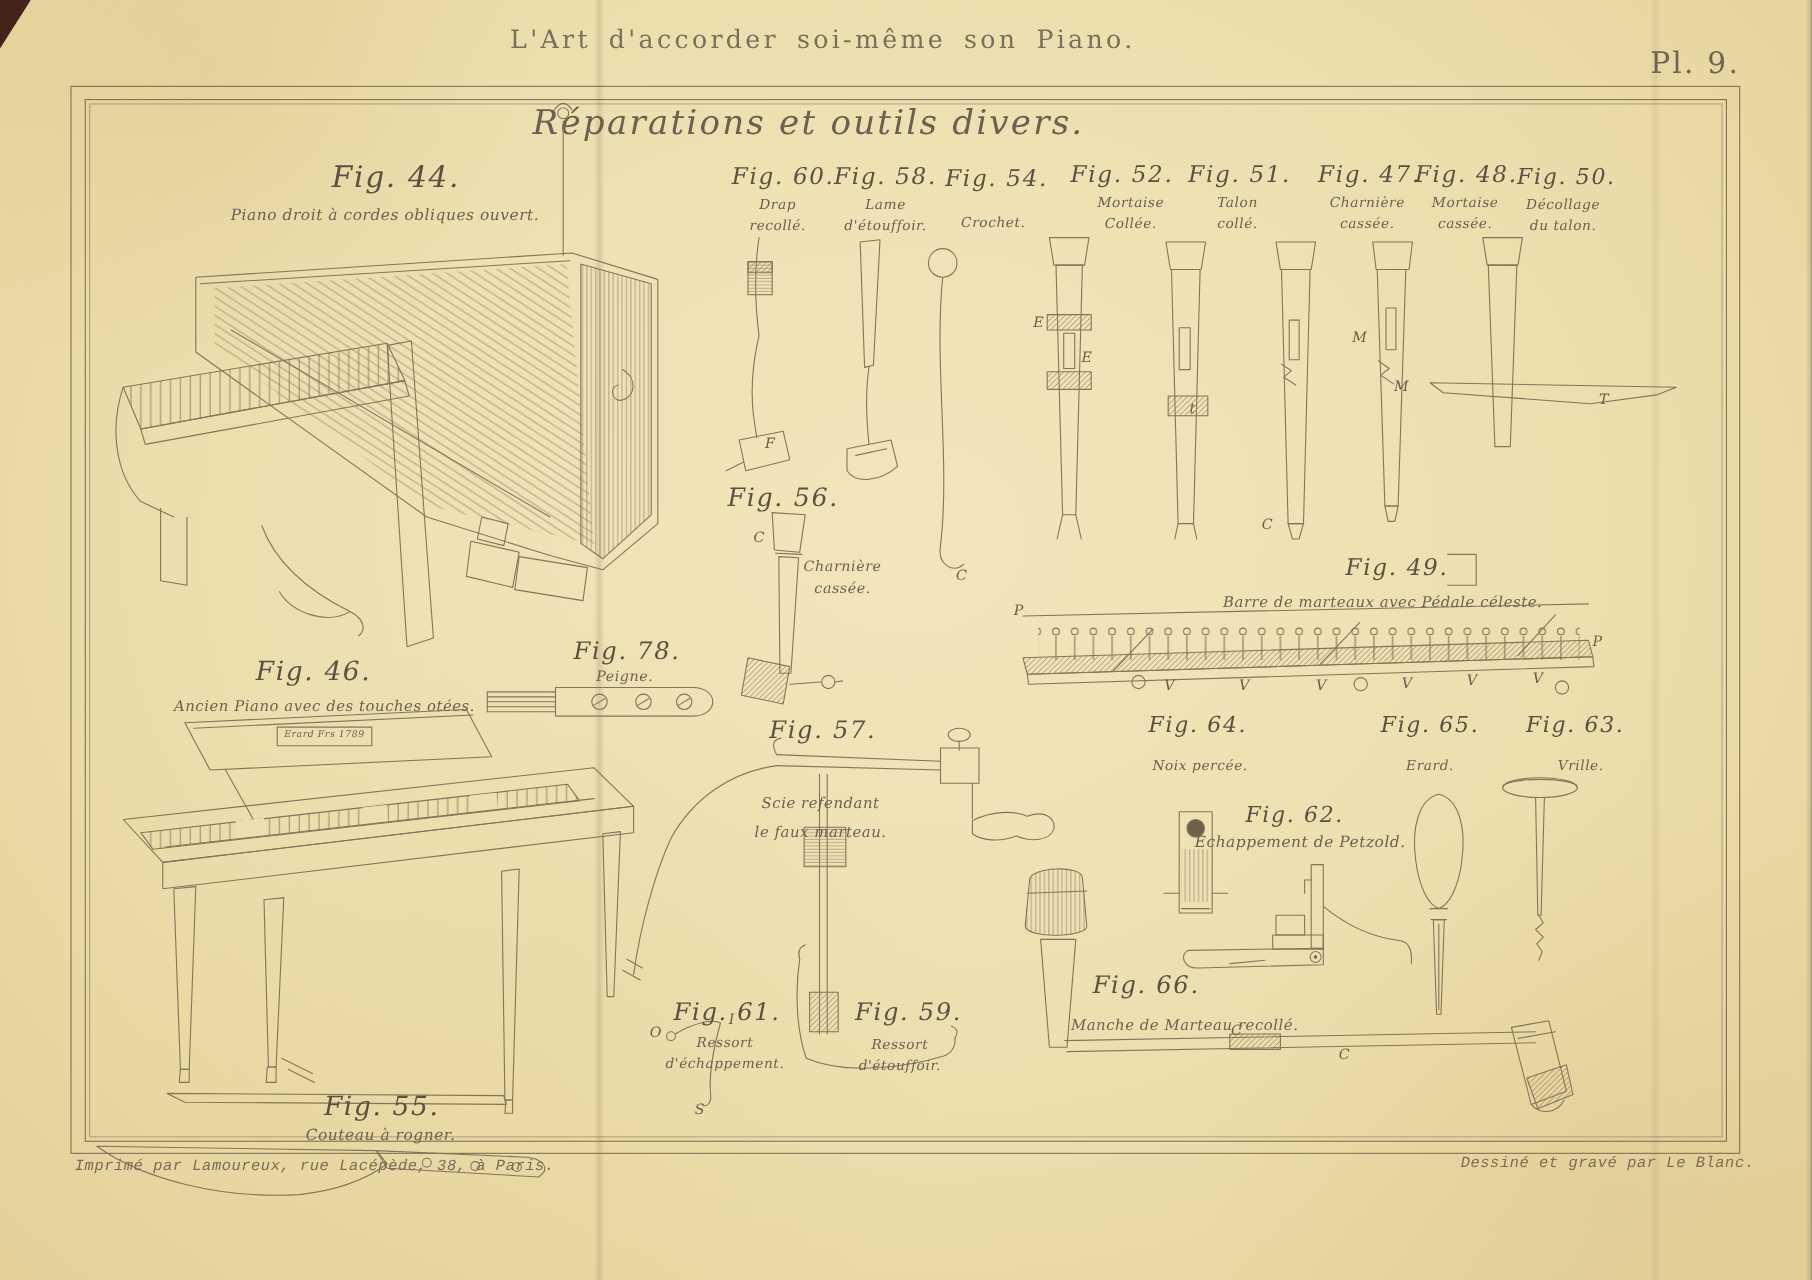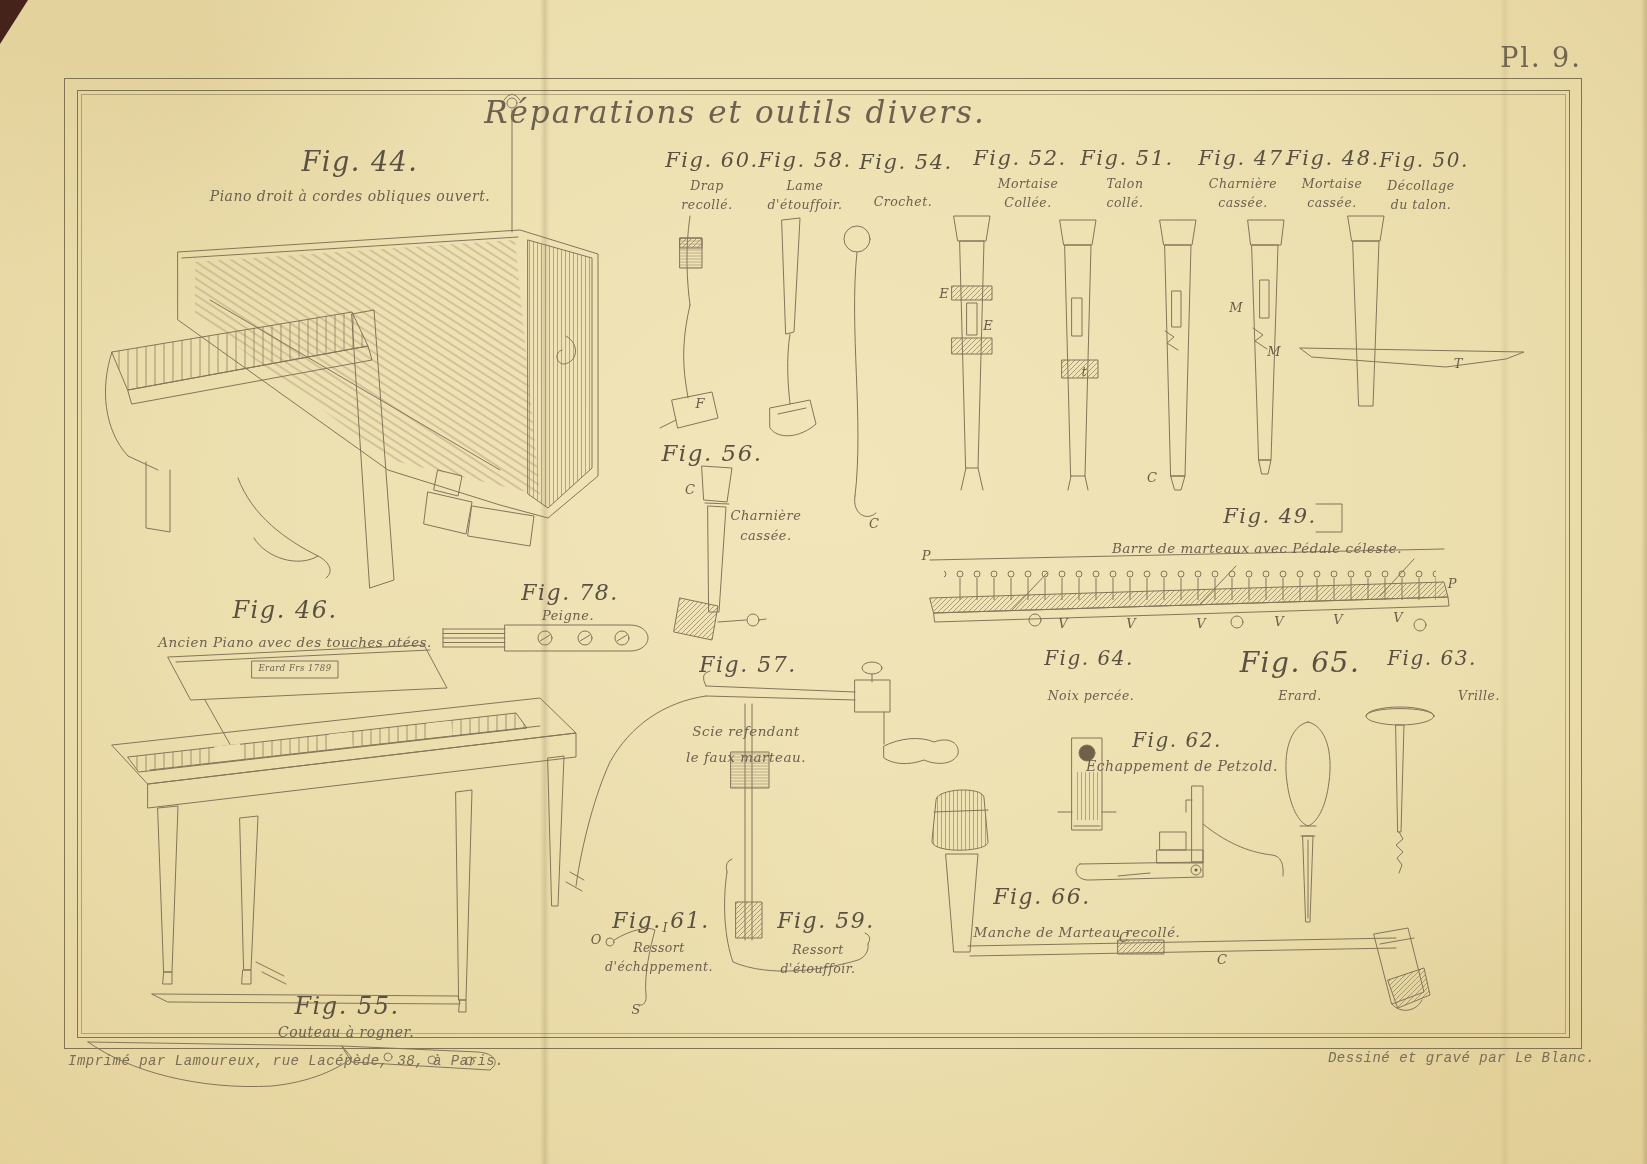--- a/index.html
+++ b/index.html
@@ -42,20 +42,21 @@
 </head>
 <body>
 
 <div class="page">
 
   <div class="corner-tl"></div>
   <div class="crease" style="left:540px;"></div>
   <div class="crease" style="left:1500px;opacity:.5;"></div>
   <div class="edge-right"></div>
 
+  <div class="header">L'Art d'accorder soi-même son Piano.</div>
   <div class="platenum">Pl. 9.</div>
 
   <div class="frame outer"></div>
   <div class="frame inner"></div>
   <div class="frame inner2"></div>
 
   <div class="platetitle">Réparations et outils divers.</div>
 
   <svg class="engr" width="1647" height="1164" viewBox="0 0 1647 1164">
     <defs>
@@ -368,25 +369,25 @@
   <div class="figlabel" style="left:1270px;top:504px;font-size:21px">Fig. 49.</div>
   <div class="figcaption" style="left:1257px;top:538px;font-size:13.5px">Barre de marteaux avec Pédale céleste.</div>
 
   <div class="figlabel" style="left:748px;top:652px;font-size:22px">Fig. 57.</div>
   <div class="figcaption cap2" style="left:746px;top:718px;font-size:13.5px">Scie refendant
 le faux marteau.</div>
 
   <div class="figlabel" style="left:1089px;top:646px;font-size:20px">Fig. 64.</div>
   <div class="figcaption" style="left:1091px;top:686px;font-size:12.5px">Noix percée.</div>
 
-  <div class="figlabel" style="left:1300px;top:646px;font-size:28px">Fig. 65.</div>
+  <div class="figlabel" style="left:1300px;top:646px;font-size:20px">Fig. 65.</div>
   <div class="figcaption" style="left:1300px;top:686px;font-size:12.5px">Erard.</div>
 
   <div class="figlabel" style="left:1432px;top:646px;font-size:20px">Fig. 63.</div>
-  <div class="figcaption" style="left:1479px;top:686px;font-size:12.5px">Vrille.</div>
+  <div class="figcaption" style="left:1437px;top:686px;font-size:12.5px">Vrille.</div>
 
   <div class="figlabel" style="left:1177px;top:728px;font-size:20px">Fig. 62.</div>
   <div class="figcaption" style="left:1182px;top:756px;font-size:14px">Echappement de Petzold.</div>
 
   <div class="figlabel" style="left:347px;top:992px;font-size:24px">Fig. 55.</div>
   <div class="figcaption" style="left:346px;top:1022px;font-size:14px">Couteau à rogner.</div>
 
   <div class="figlabel" style="left:661px;top:908px;font-size:22px">Fig. 61.</div>
   <div class="figcaption" style="left:659px;top:938px;font-size:12.5px">Ressort
 d'échappement.</div>

